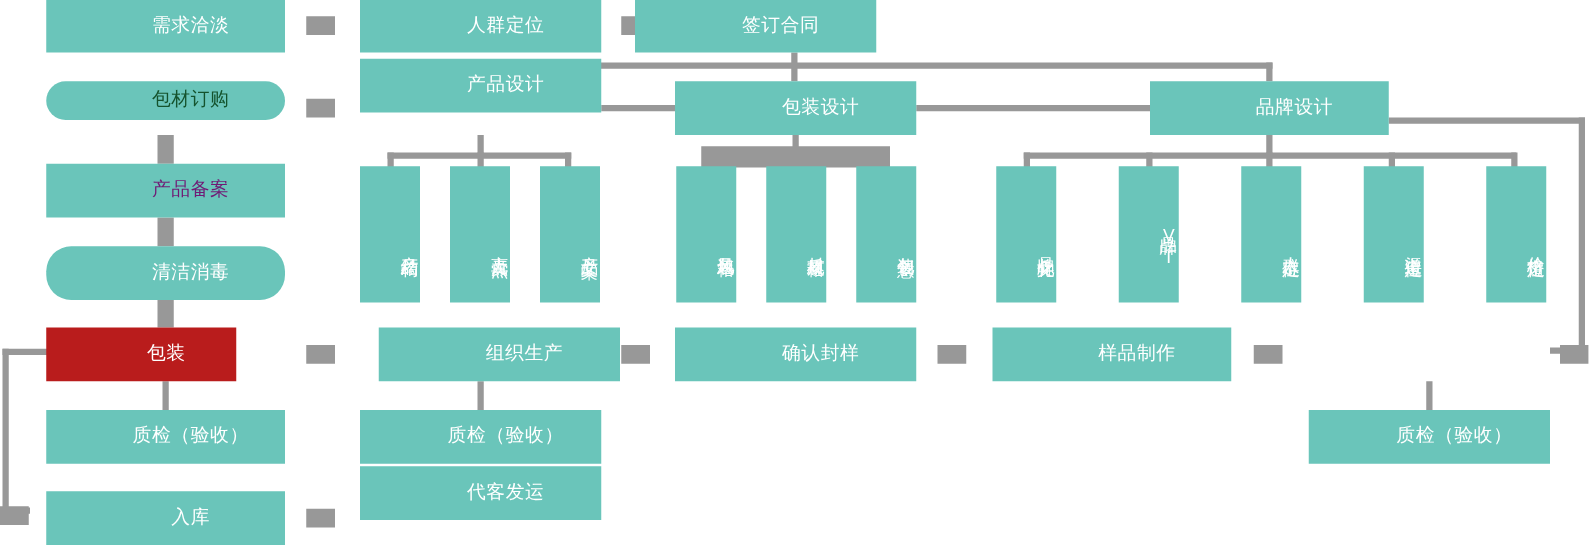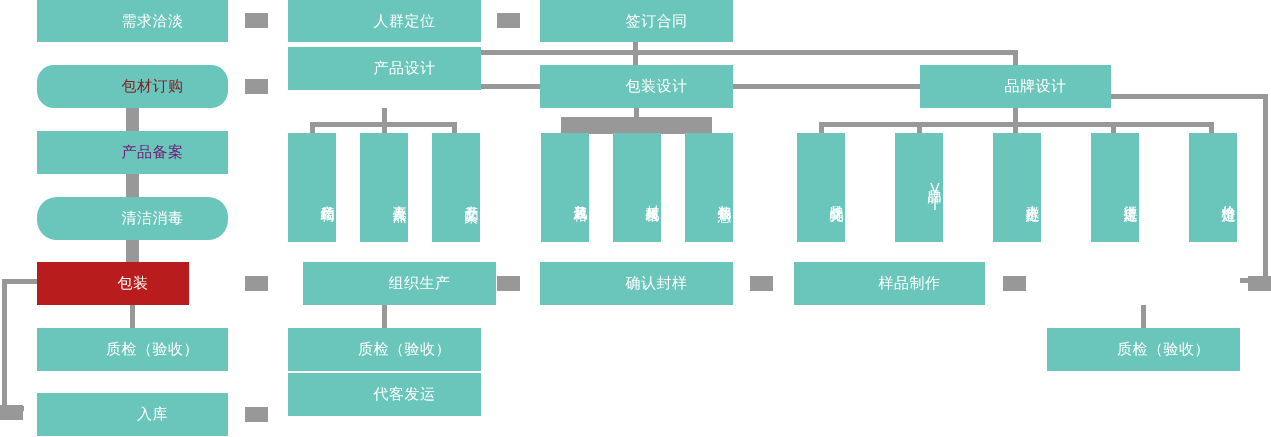--- a/index.html
+++ b/index.html
@@ -96,22 +96,22 @@
     <div class="conn" style="left: 1263px; top: 94px; width: 5px; height: 188px; background: rgb(152, 152, 152);"></div>
     <div class="conn" style="left: 1240px; top: 278px; width: 28px; height: 5px; background: rgb(152, 152, 152);"></div>
     <div class="conn" style="left: 130px; top: 305px; width: 5px; height: 25px; background: rgb(152, 152, 152);"></div>
     <div class="conn" style="left: 382px; top: 305px; width: 5px; height: 25px; background: rgb(152, 152, 152);"></div>
     <div class="conn" style="left: 1141px; top: 305px; width: 5px; height: 25px; background: rgb(152, 152, 152);"></div>
     <div class="conn" style="left: 2px; top: 279px; width: 38px; height: 5px; background: rgb(152, 152, 152);"></div>
     <div class="conn" style="left: 2px; top: 279px; width: 5px; height: 132px; background: rgb(152, 152, 152);"></div>
     <div class="conn" style="left: 2px; top: 406px; width: 22px; height: 5px; background: rgb(152, 152, 152);"></div>
     <div class="node" style="left: 37px; top: 0px; width: 191px; height: 42px; background: rgb(106, 197, 186); color: rgb(255, 255, 255);">需求洽淡</div>
     <div class="node" style="left: 288px; top: 0px; width: 193px; height: 42px; background: rgb(106, 197, 186); color: rgb(255, 255, 255);">人群定位</div>
-    <div class="node" style="left: 540px; top: 0px; width: 193px; height: 42px; background: rgb(106, 197, 186); color: rgb(255, 255, 255);">签订合同</div>
-    <div class="node" style="left: 37px; top: 65px; width: 191px; height: 43px; background: rgb(106, 197, 186); color: #7f1d1d; border-radius: 17px;">包材订购</div>
+    <div class="node" style="left: 508px; top: 0px; width: 193px; height: 42px; background: rgb(106, 197, 186); color: rgb(255, 255, 255);">签订合同</div>
+    <div class="node" style="left: 37px; top: 65px; width: 191px; height: 31px; background: rgb(106, 197, 186); color: #14532d; border-radius: 17px;">包材订购</div>
     <div class="node" style="left: 288px; top: 47px; width: 193px; height: 43px; background: rgb(106, 197, 186); color: rgb(255, 255, 255);">产品设计</div>
     <div class="node" style="left: 540px; top: 65px; width: 193px; height: 43px; background: rgb(106, 197, 186); color: rgb(255, 255, 255);">包装设计</div>
     <div class="node" style="left: 920px; top: 65px; width: 191px; height: 43px; background: rgb(106, 197, 186); color: rgb(255, 255, 255);">品牌设计</div>
     <div class="node" style="left: 37px; top: 131px; width: 191px; height: 43px; background: rgb(106, 197, 186); color: #701a75;">产品备案</div>
     <div class="node" style="left: 37px; top: 197px; width: 191px; height: 43px; background: rgb(106, 197, 186); color: rgb(255, 255, 255); border-radius: 20px;">清洁消毒</div>
     <div class="node vert" style="left: 288px; top: 133px; width: 48px; height: 109px; background: rgb(106, 197, 186); color: rgb(255, 255, 255);">产品结构</div>
     <div class="node vert" style="left: 360px; top: 133px; width: 48px; height: 109px; background: rgb(106, 197, 186); color: rgb(255, 255, 255);">亮点卖点</div>
     <div class="node vert" style="left: 432px; top: 133px; width: 48px; height: 109px; background: rgb(106, 197, 186); color: rgb(255, 255, 255);">产品文案</div>
     <div class="node vert" style="left: 541px; top: 133px; width: 48px; height: 109px; background: rgb(106, 197, 186); color: rgb(255, 255, 255);">包装风格</div>
     <div class="node vert" style="left: 613px; top: 133px; width: 48px; height: 109px; background: rgb(106, 197, 186); color: rgb(255, 255, 255);">材质规格</div>

